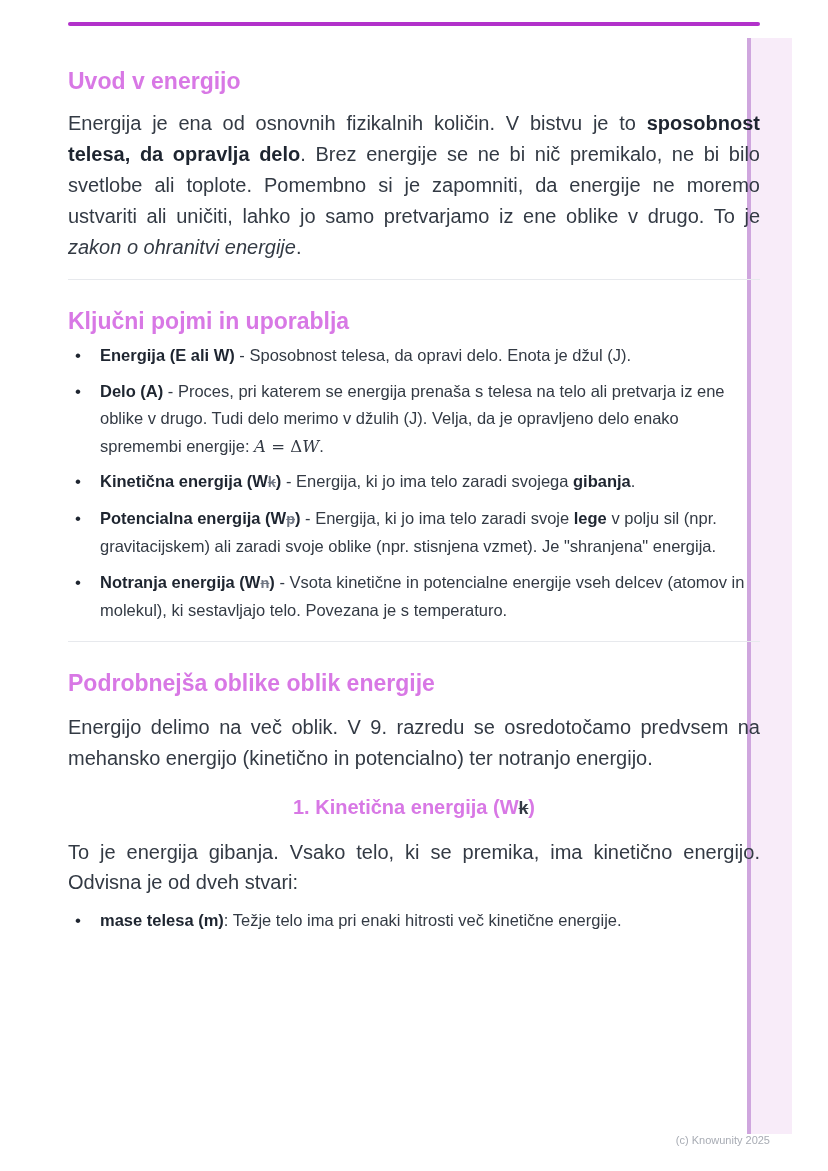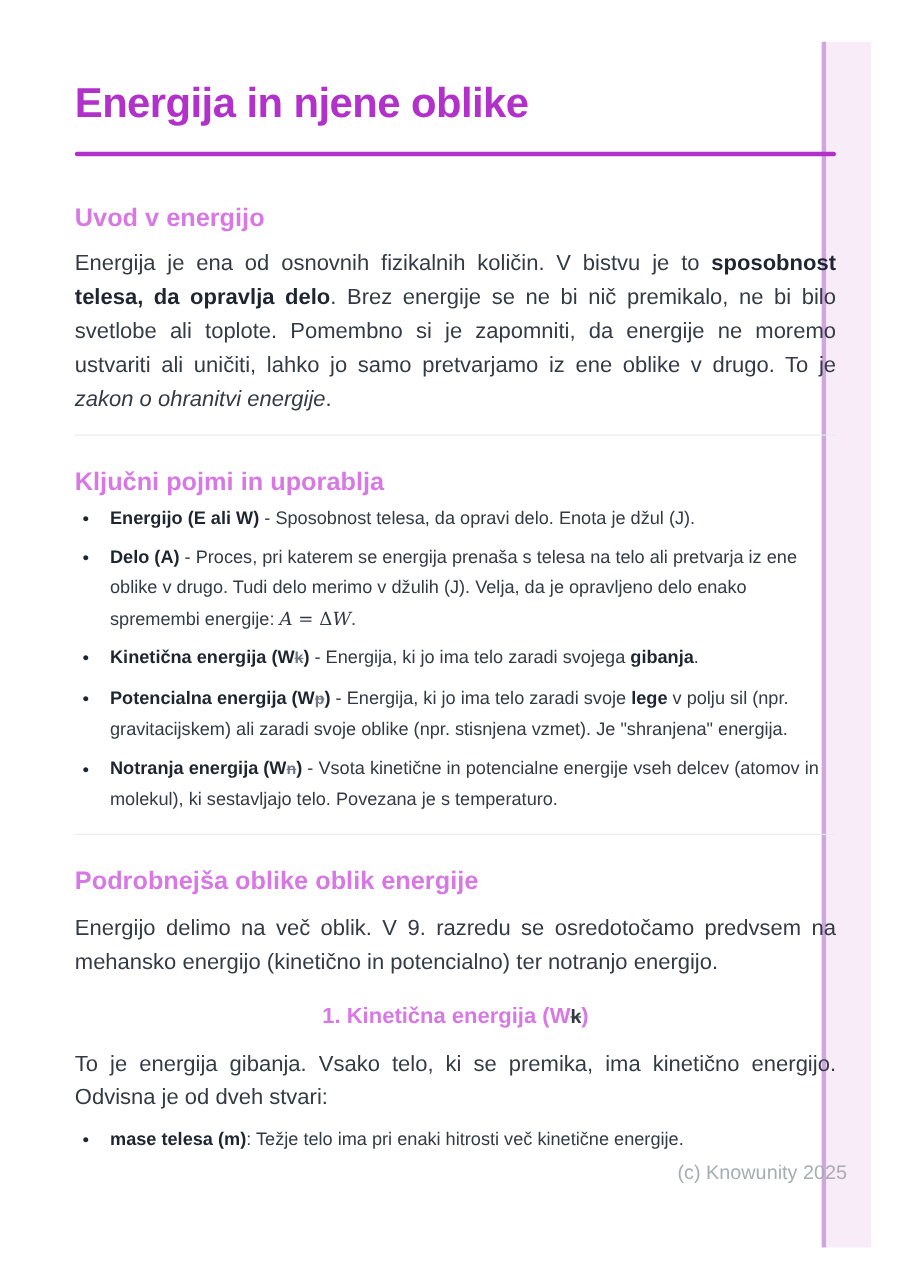--- a/index.html
+++ b/index.html
@@ -112,45 +112,44 @@
   .seg-subdark{
     font-weight:700;
     color:var(--body-text);
     text-decoration:line-through;
     font-size:0.88em;
   }
   .seg-mvar{font-family:"DejaVu Serif","Liberation Serif",serif;font-style:italic;}
   .seg-mser{font-family:"DejaVu Serif","Liberation Serif",serif;}
   .watermark{
     position:absolute;
-    top:1056px;
+    top:1134px;
     right:58px;
-    font-size:18px;
+    font-size:11px;
     color:var(--watermark);
     z-index:3;
   }
 </style>
 </head>
 <body>
 
 <div class="page">
   <div class="stripe"></div>
 
   <div class="content">
-    <h1>Energija in njene oblike</h1>
     <div class="title-rule"></div>
 
     <h2 class="first">Uvod v energijo</h2>
     <p><span>Energija je ena od osnovnih fizikalnih količin. V bistvu je to </span><span class="seg-b">sposobnost telesa, da opravlja delo</span><span>. Brez energije se ne bi nič premikalo, ne bi bilo svetlobe ali toplote. Pomembno si je zapomniti, da energije ne moremo ustvariti ali uničiti, lahko jo samo pretvarjamo iz ene oblike v drugo. To je </span><span class="seg-i">zakon o ohranitvi energije</span><span>.</span></p>
 
     <div class="divider"></div>
 
     <h2>Ključni pojmi in uporablja</h2>
     <ul>
-        <li><span class="seg-b">Energijo (E ali W)</span><span> - Sposobnost telesa, da opravi delo. Enota je džul (J).</span></li>
+        <li><span class="seg-b">Energija (E ali W)</span><span> - Sposobnost telesa, da opravi delo. Enota je džul (J).</span></li>
         <li><span class="seg-b">Delo (A)</span><span> - Proces, pri katerem se energija prenaša s telesa na telo ali pretvarja iz ene oblike v drugo. Tudi delo merimo v džulih (J). Velja, da je opravljeno delo enako spremembi energije: </span><span class="seg-mvar">A</span><span class="seg-mser"> = Δ</span><span class="seg-mvar">W</span><span>.</span></li>
         <li><span class="seg-b">Kinetična energija (W</span><span class="seg-sub">k</span><span class="seg-b">)</span><span> - Energija, ki jo ima telo zaradi svojega </span><span class="seg-b">gibanja</span><span>.</span></li>
         <li><span class="seg-b">Potencialna energija (W</span><span class="seg-sub">p</span><span class="seg-b">)</span><span> - Energija, ki jo ima telo zaradi svoje </span><span class="seg-b">lege</span><span> v polju sil (npr. gravitacijskem) ali zaradi svoje oblike (npr. stisnjena vzmet). Je "shranjena" energija.</span></li>
         <li><span class="seg-b">Notranja energija (W</span><span class="seg-sub">n</span><span class="seg-b">)</span><span> - Vsota kinetične in potencialne energije vseh delcev (atomov in molekul), ki sestavljajo telo. Povezana je s temperaturo.</span></li>
       </ul>
 
     <div class="divider"></div>
 
     <h2>Podrobnejša oblike oblik energije</h2>
     <p class="detail"><span>Energijo delimo na več oblik. V 9. razredu se osredotočamo predvsem na mehansko energijo (kinetično in potencialno) ter notranjo energijo.</span></p>

